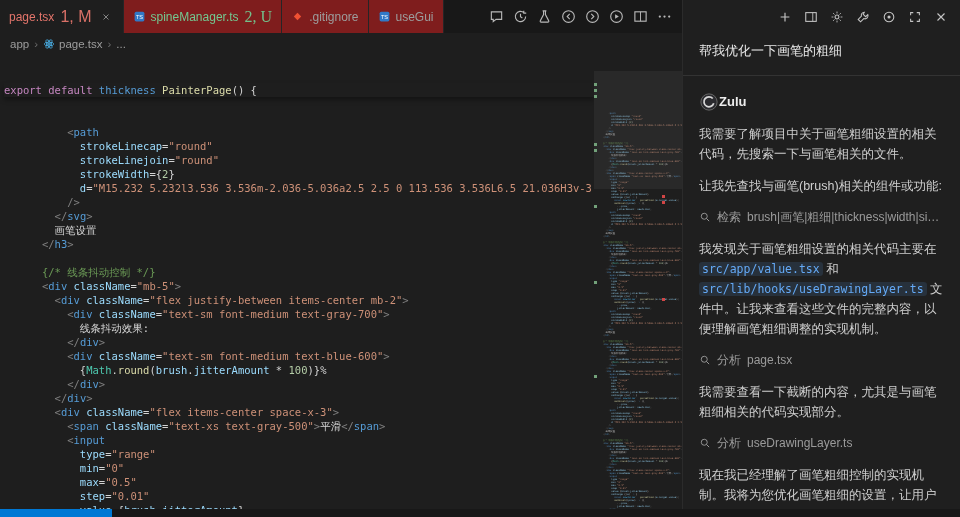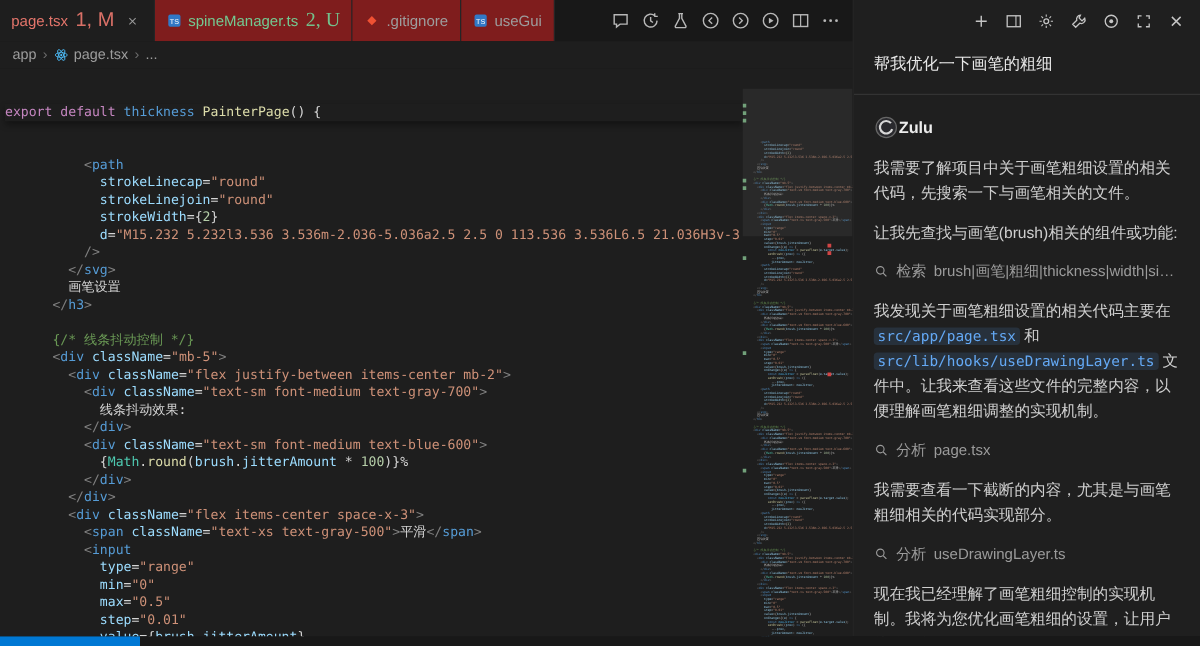--- a/index.html
+++ b/index.html
@@ -245,21 +245,21 @@
             <div class="tool-row">
               <span class="ico">
                 <svg viewBox="0 0 16 16">
                   <circle cx="7" cy="7" r="4" fill="none" stroke="currentColor" stroke-width="1.2"></circle>
                   <line x1="10" y1="10" x2="13.5" y2="13.5" stroke="currentColor" stroke-width="1.3"></line>
                 </svg>
               </span>
               <span>检索</span>
               <span class="tool-detail">brush|画笔|粗细|thickness|width|size (240)</span>
             </div>
-            <div class="chat-p"><span>我发现关于画笔粗细设置的相关代码主要在 </span><span class="code-chip">src/app/page.tsx</span><span> 和 </span><span class="code-chip">src/lib/hooks/useDrawingLayer.ts</span><span> 文件中。让我来查看这些文件的完整内容，以便理解画笔粗细调整的实现机制。</span></div>
+            <div class="chat-p"><span>我发现关于画笔粗细设置的相关代码主要在 </span><span class="code-chip">src/app/value.tsx</span><span> 和 </span><span class="code-chip">src/lib/hooks/useDrawingLayer.ts</span><span> 文件中。让我来查看这些文件的完整内容，以便理解画笔粗细调整的实现机制。</span></div>
             <div class="tool-row">
               <span class="ico">
                 <svg viewBox="0 0 16 16">
                   <circle cx="7" cy="7" r="4" fill="none" stroke="currentColor" stroke-width="1.2"></circle>
                   <line x1="10" y1="10" x2="13.5" y2="13.5" stroke="currentColor" stroke-width="1.3"></line>
                 </svg>
               </span>
               <span>分析</span>
               <span class="tool-detail">page.tsx</span>
             </div>

